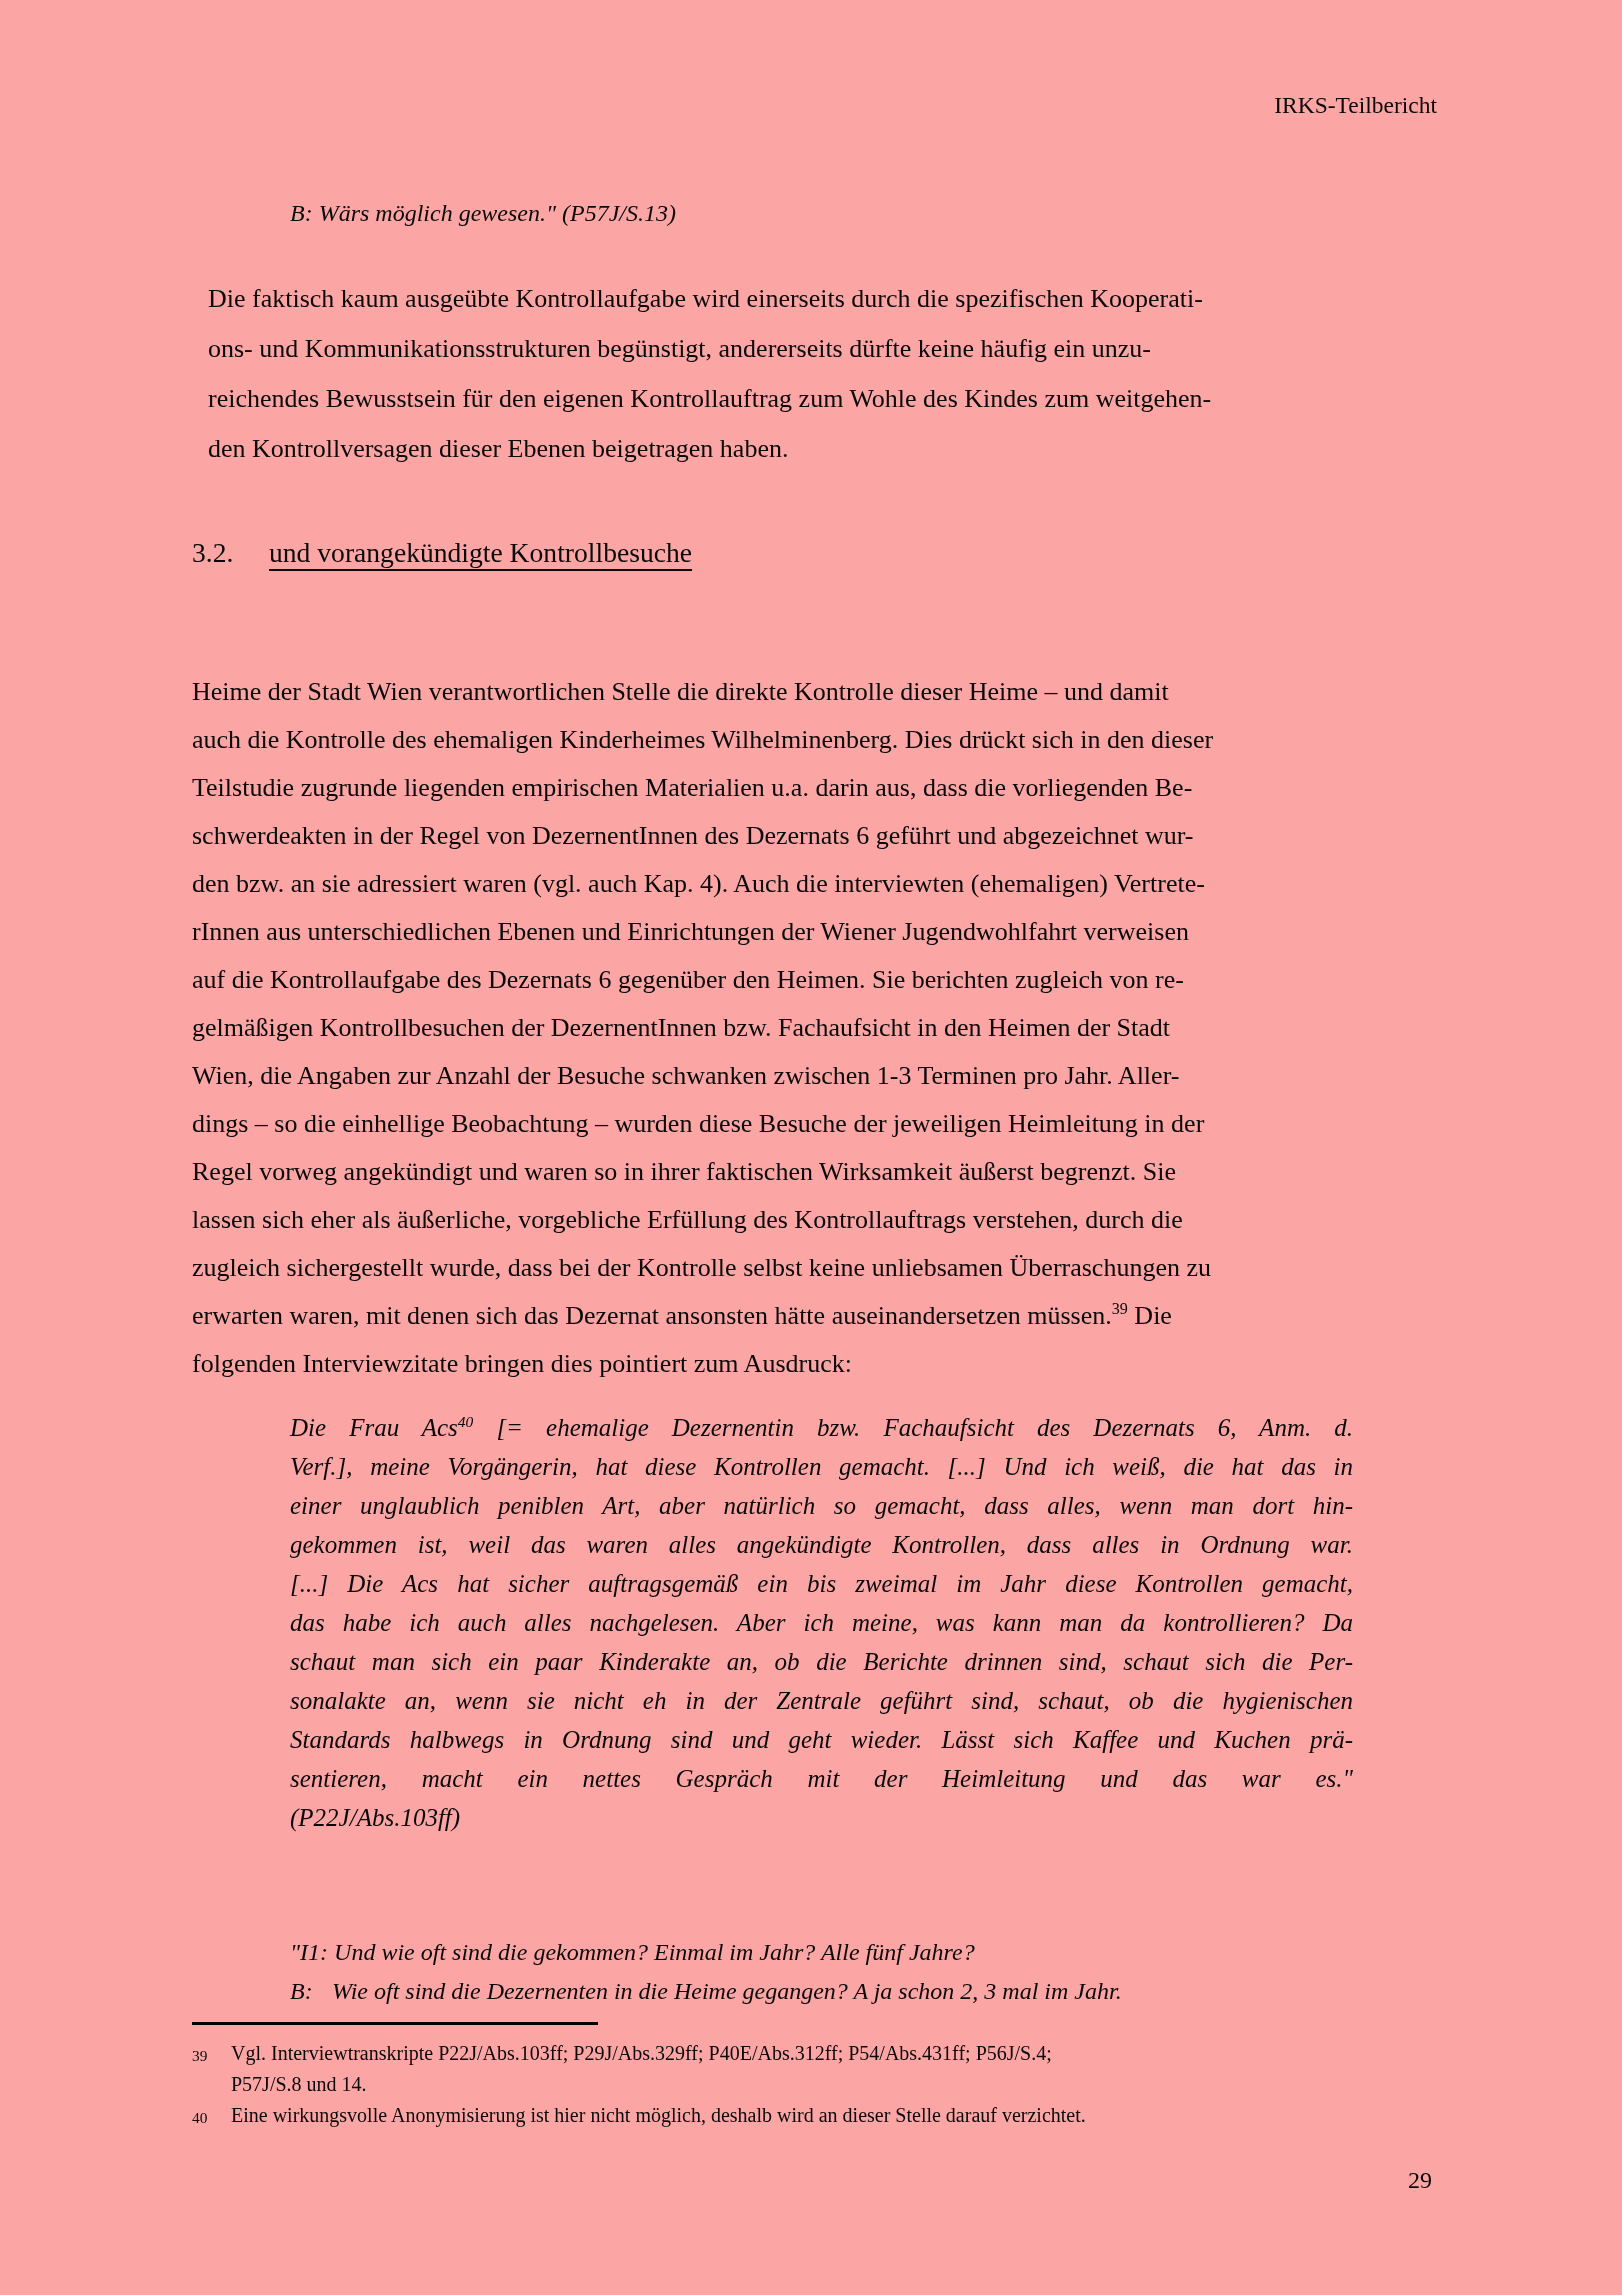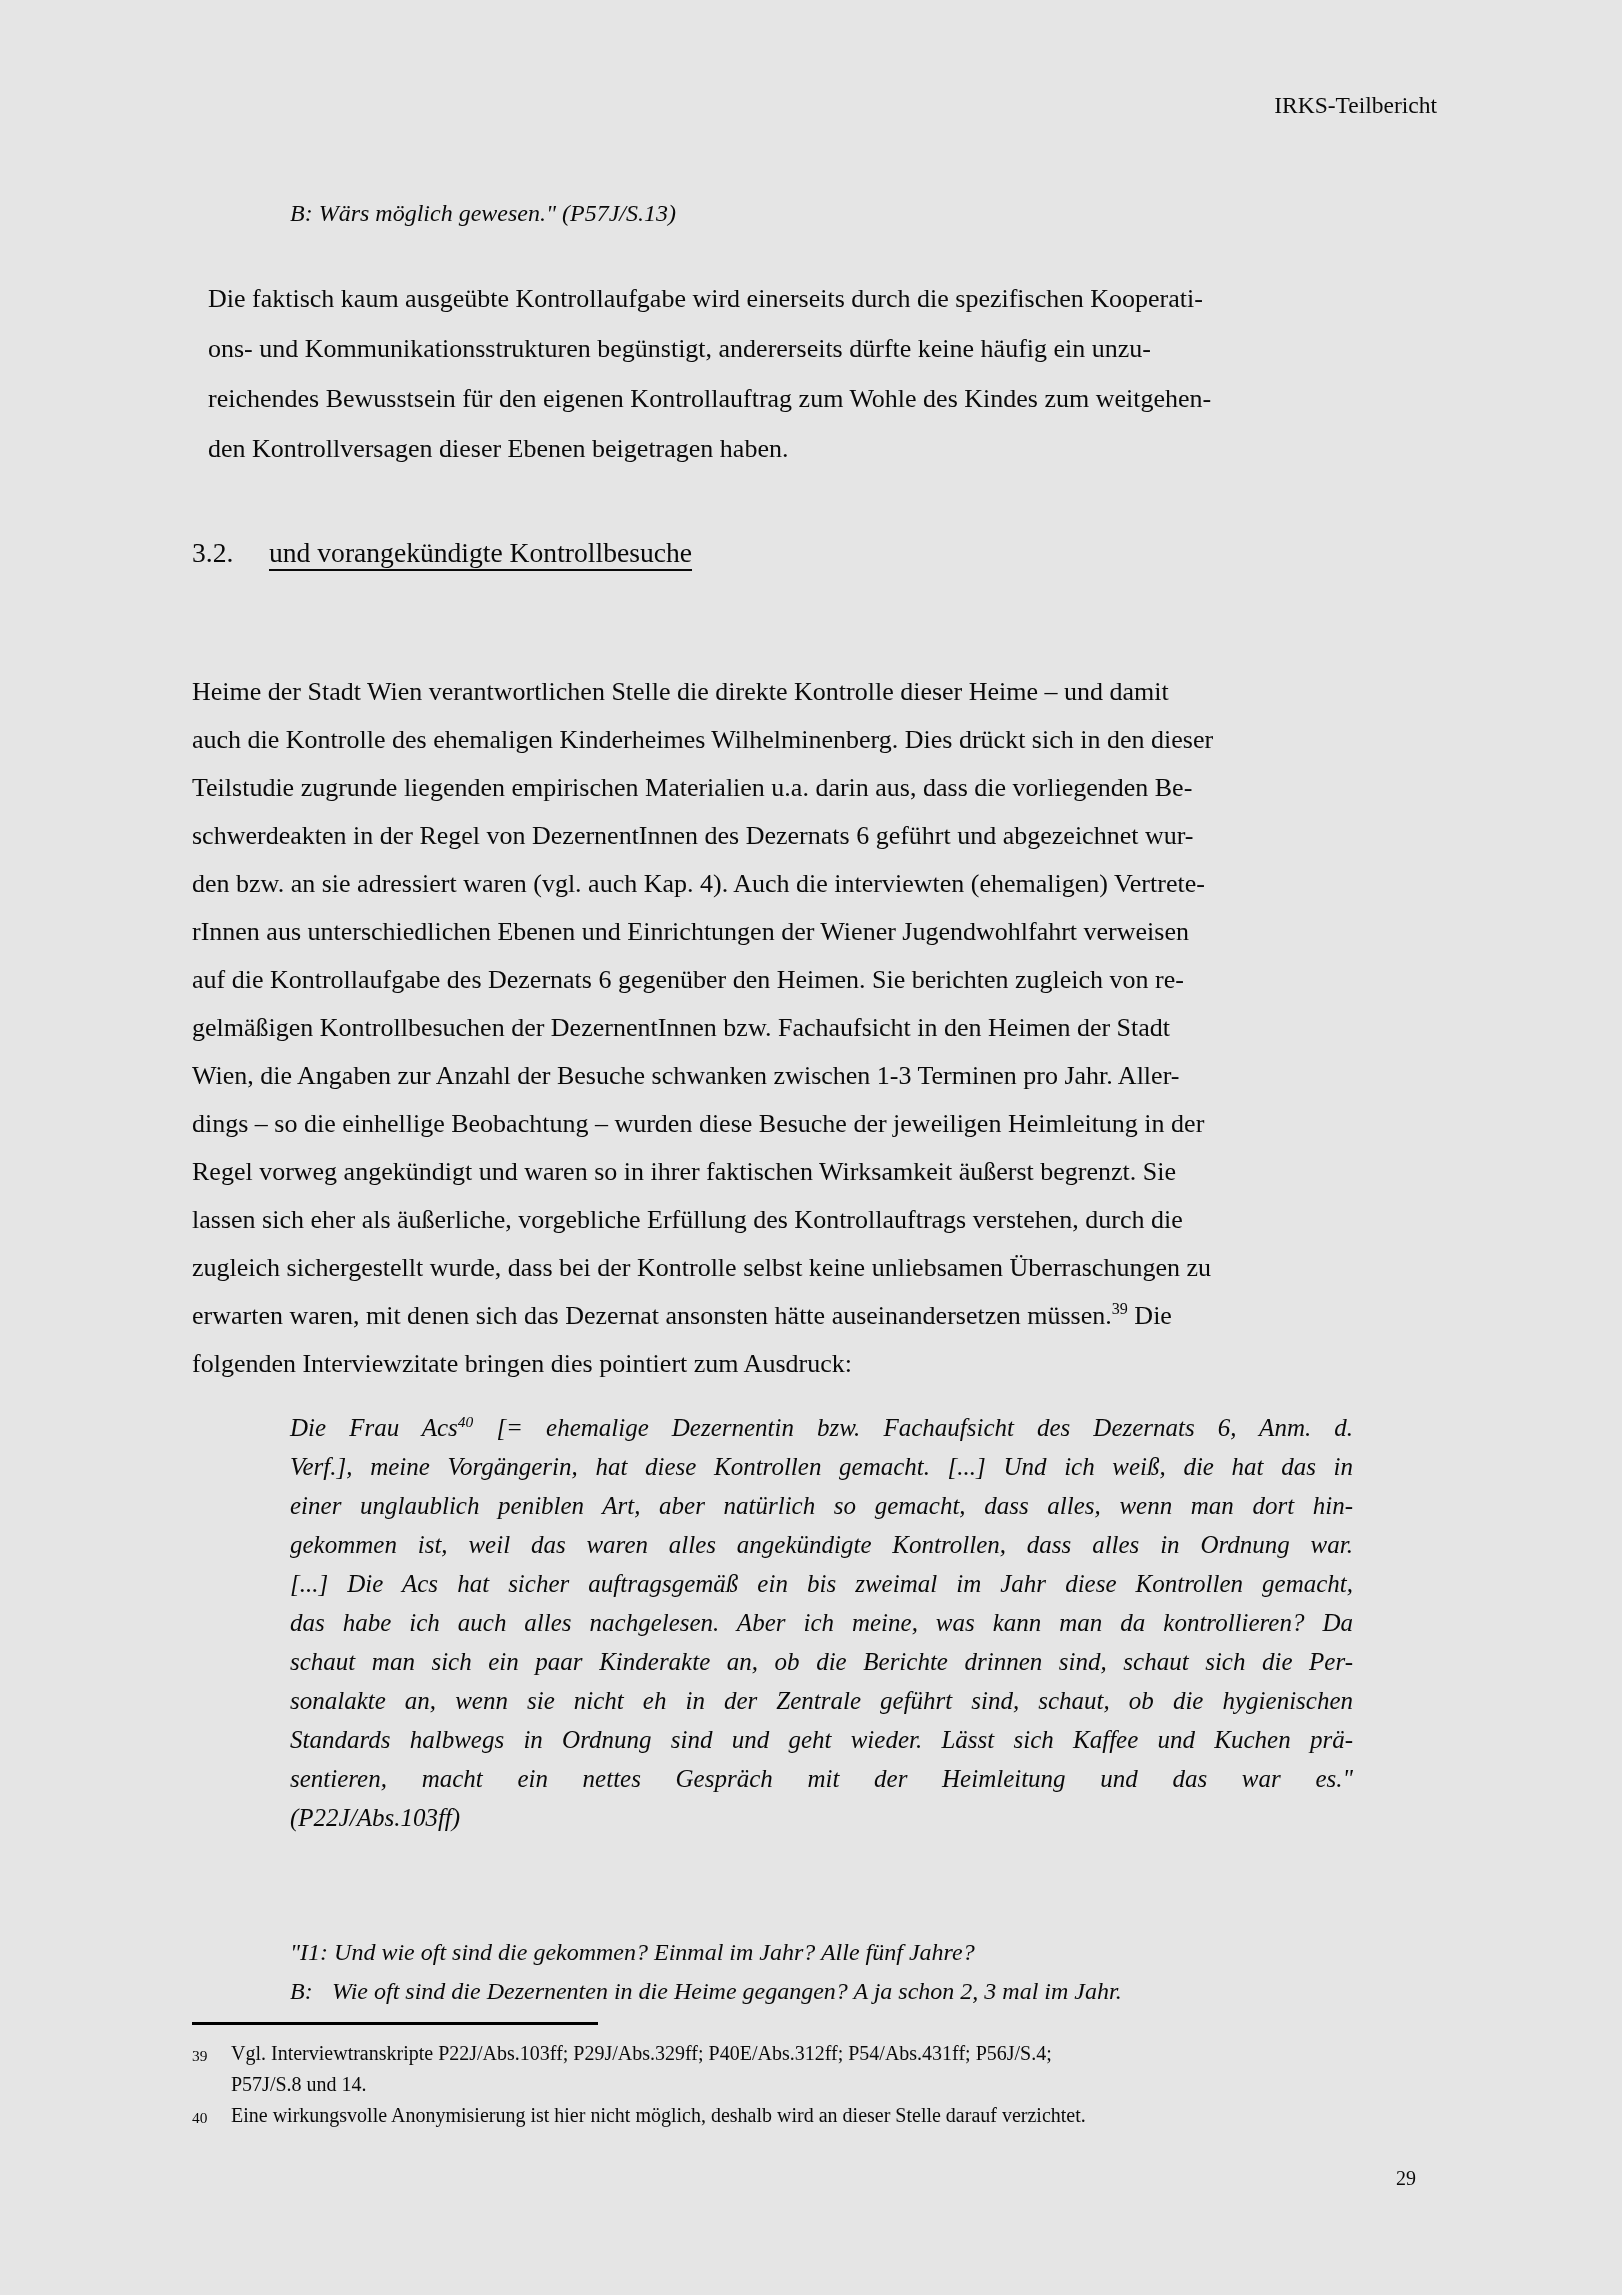--- a/index.html
+++ b/index.html
@@ -1,20 +1,20 @@
 <!DOCTYPE html>
 <html style="font-size:13px"><head>
 <meta charset="utf-8">
 <style>
   html, body { margin: 0; padding: 0; background: #ffffff; }
   .page {
     position: relative;
     width: 1622px;
     height: 2295px;
-    background: #e5e5e5;
+    background: #fca5a5;
     color: #0a0a0a;
     font-family: "Liberation Serif", "DejaVu Serif", serif;
     overflow: hidden;
   }
   .header {
     position: absolute;
     top: 92px;
     left: 192px;
     right: 185px;
     text-align: right;
@@ -106,22 +106,22 @@
   .footnote { display: flex; }
   .footnote .fn-marker {
     flex: 0 0 39px;
     font-size: 15.4px;
     padding-top: 1.6px;
   }
   .footnote .fn-body { flex: 1 1 auto; }
   .page-number {
     position: absolute;
     top: 2167px;
-    right: 206px;
-    font-size: 20px;
+    right: 190px;
+    font-size: 24px;
   }
 </style>
 </head>
 <body>
 
 <div class="page">
 
   <div class="header">IRKS-Teilbericht</div>
 
   <div class="quote-top">B: Wärs möglich gewesen." (P57J/S.13)</div>

